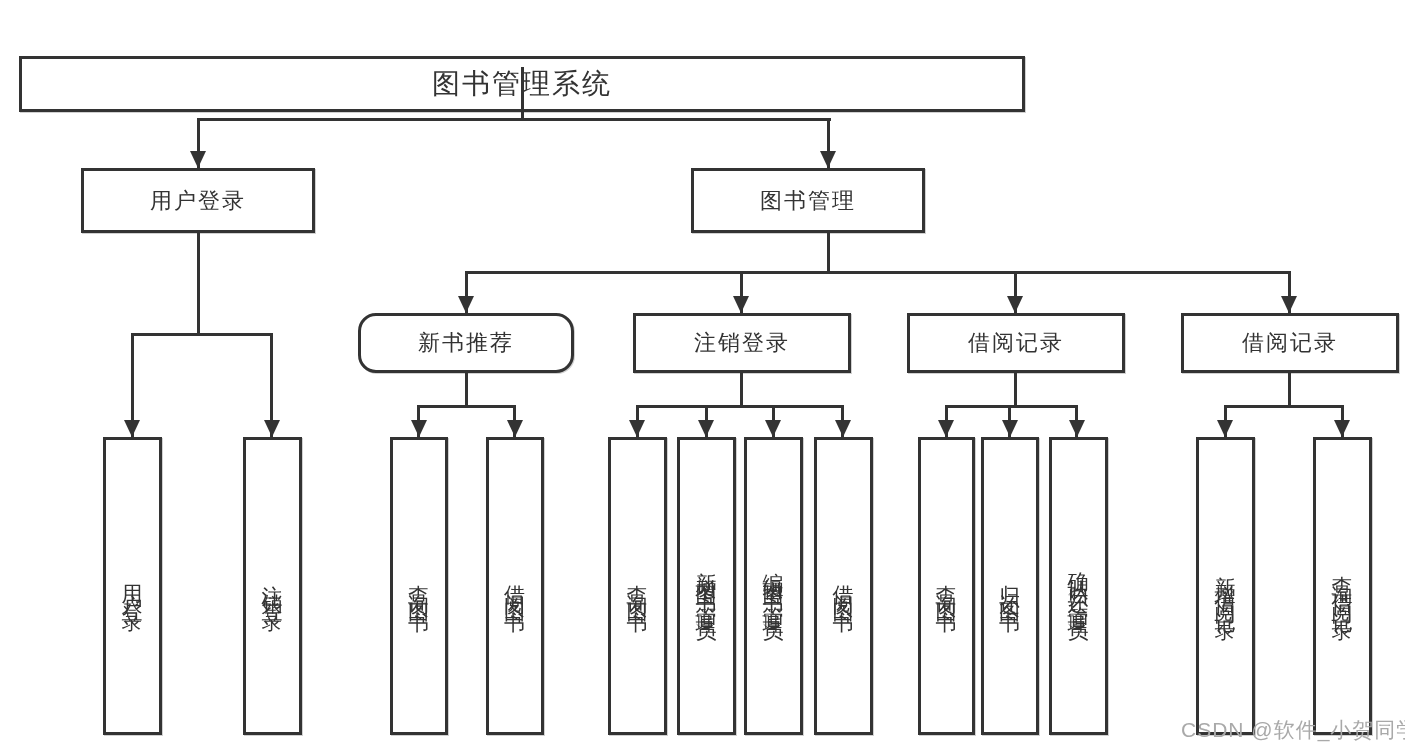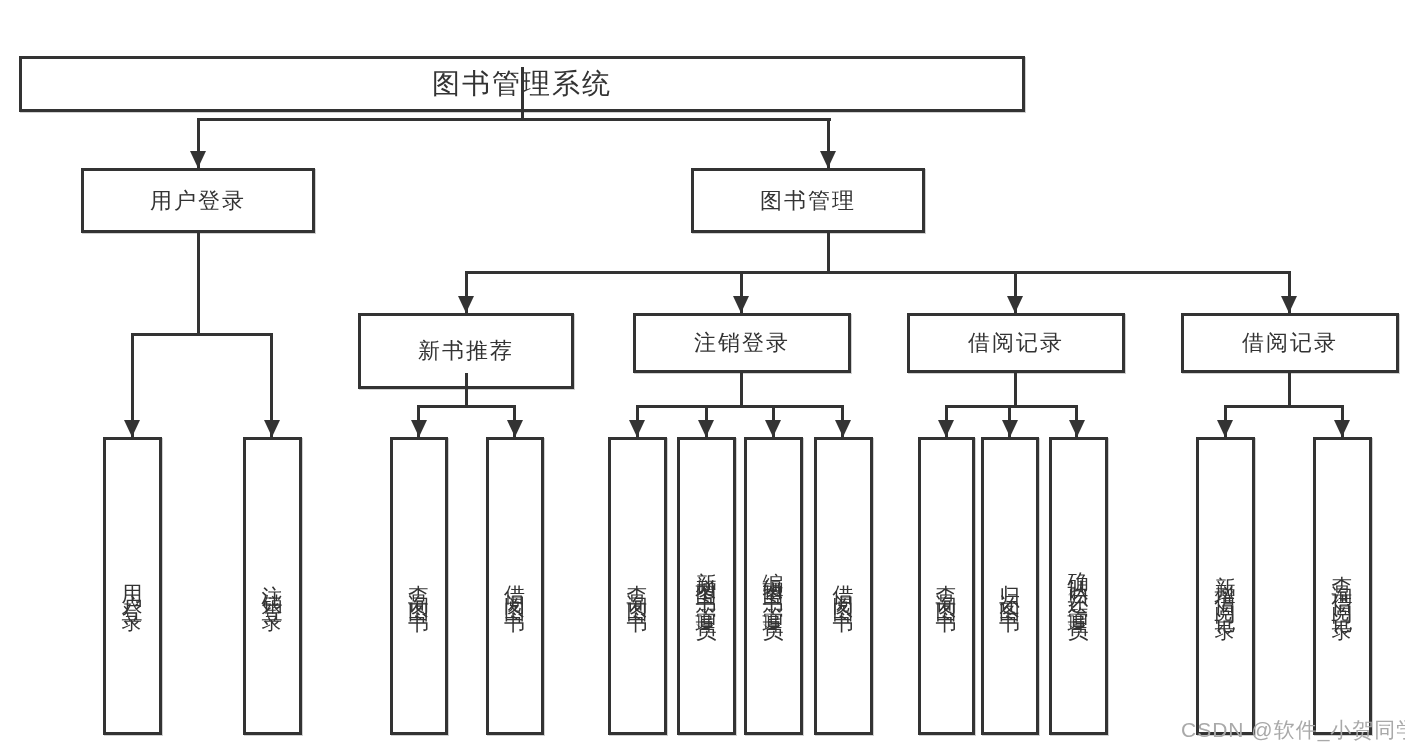--- a/index.html
+++ b/index.html
@@ -83,21 +83,21 @@
     <span>图书管理系统</span>
   </div>
 
   <div class="box" style="left:81px; top:168px; width:234px; height:65px;">
     <span>用户登录</span>
   </div>
   <div class="box" style="left:691px; top:168px; width:234px; height:65px;">
     <span>图书管理</span>
   </div>
 
-  <div class="box" style="left:358px; top:313px; width:216px; height:76px;">
+  <div class="box" style="left:358px; top:313px; width:216px; height:60px;border-radius:18px;">
     <span>新书推荐</span>
   </div>
   <div class="box" style="left:633px; top:313px; width:218px; height:60px;">
     <span>注销登录</span>
   </div>
   <div class="box" style="left:907px; top:313px; width:218px; height:60px;">
     <span>借阅记录</span>
   </div>
   <div class="box" style="left:1181px; top:313px; width:218px; height:60px;">
     <span>借阅记录</span>

